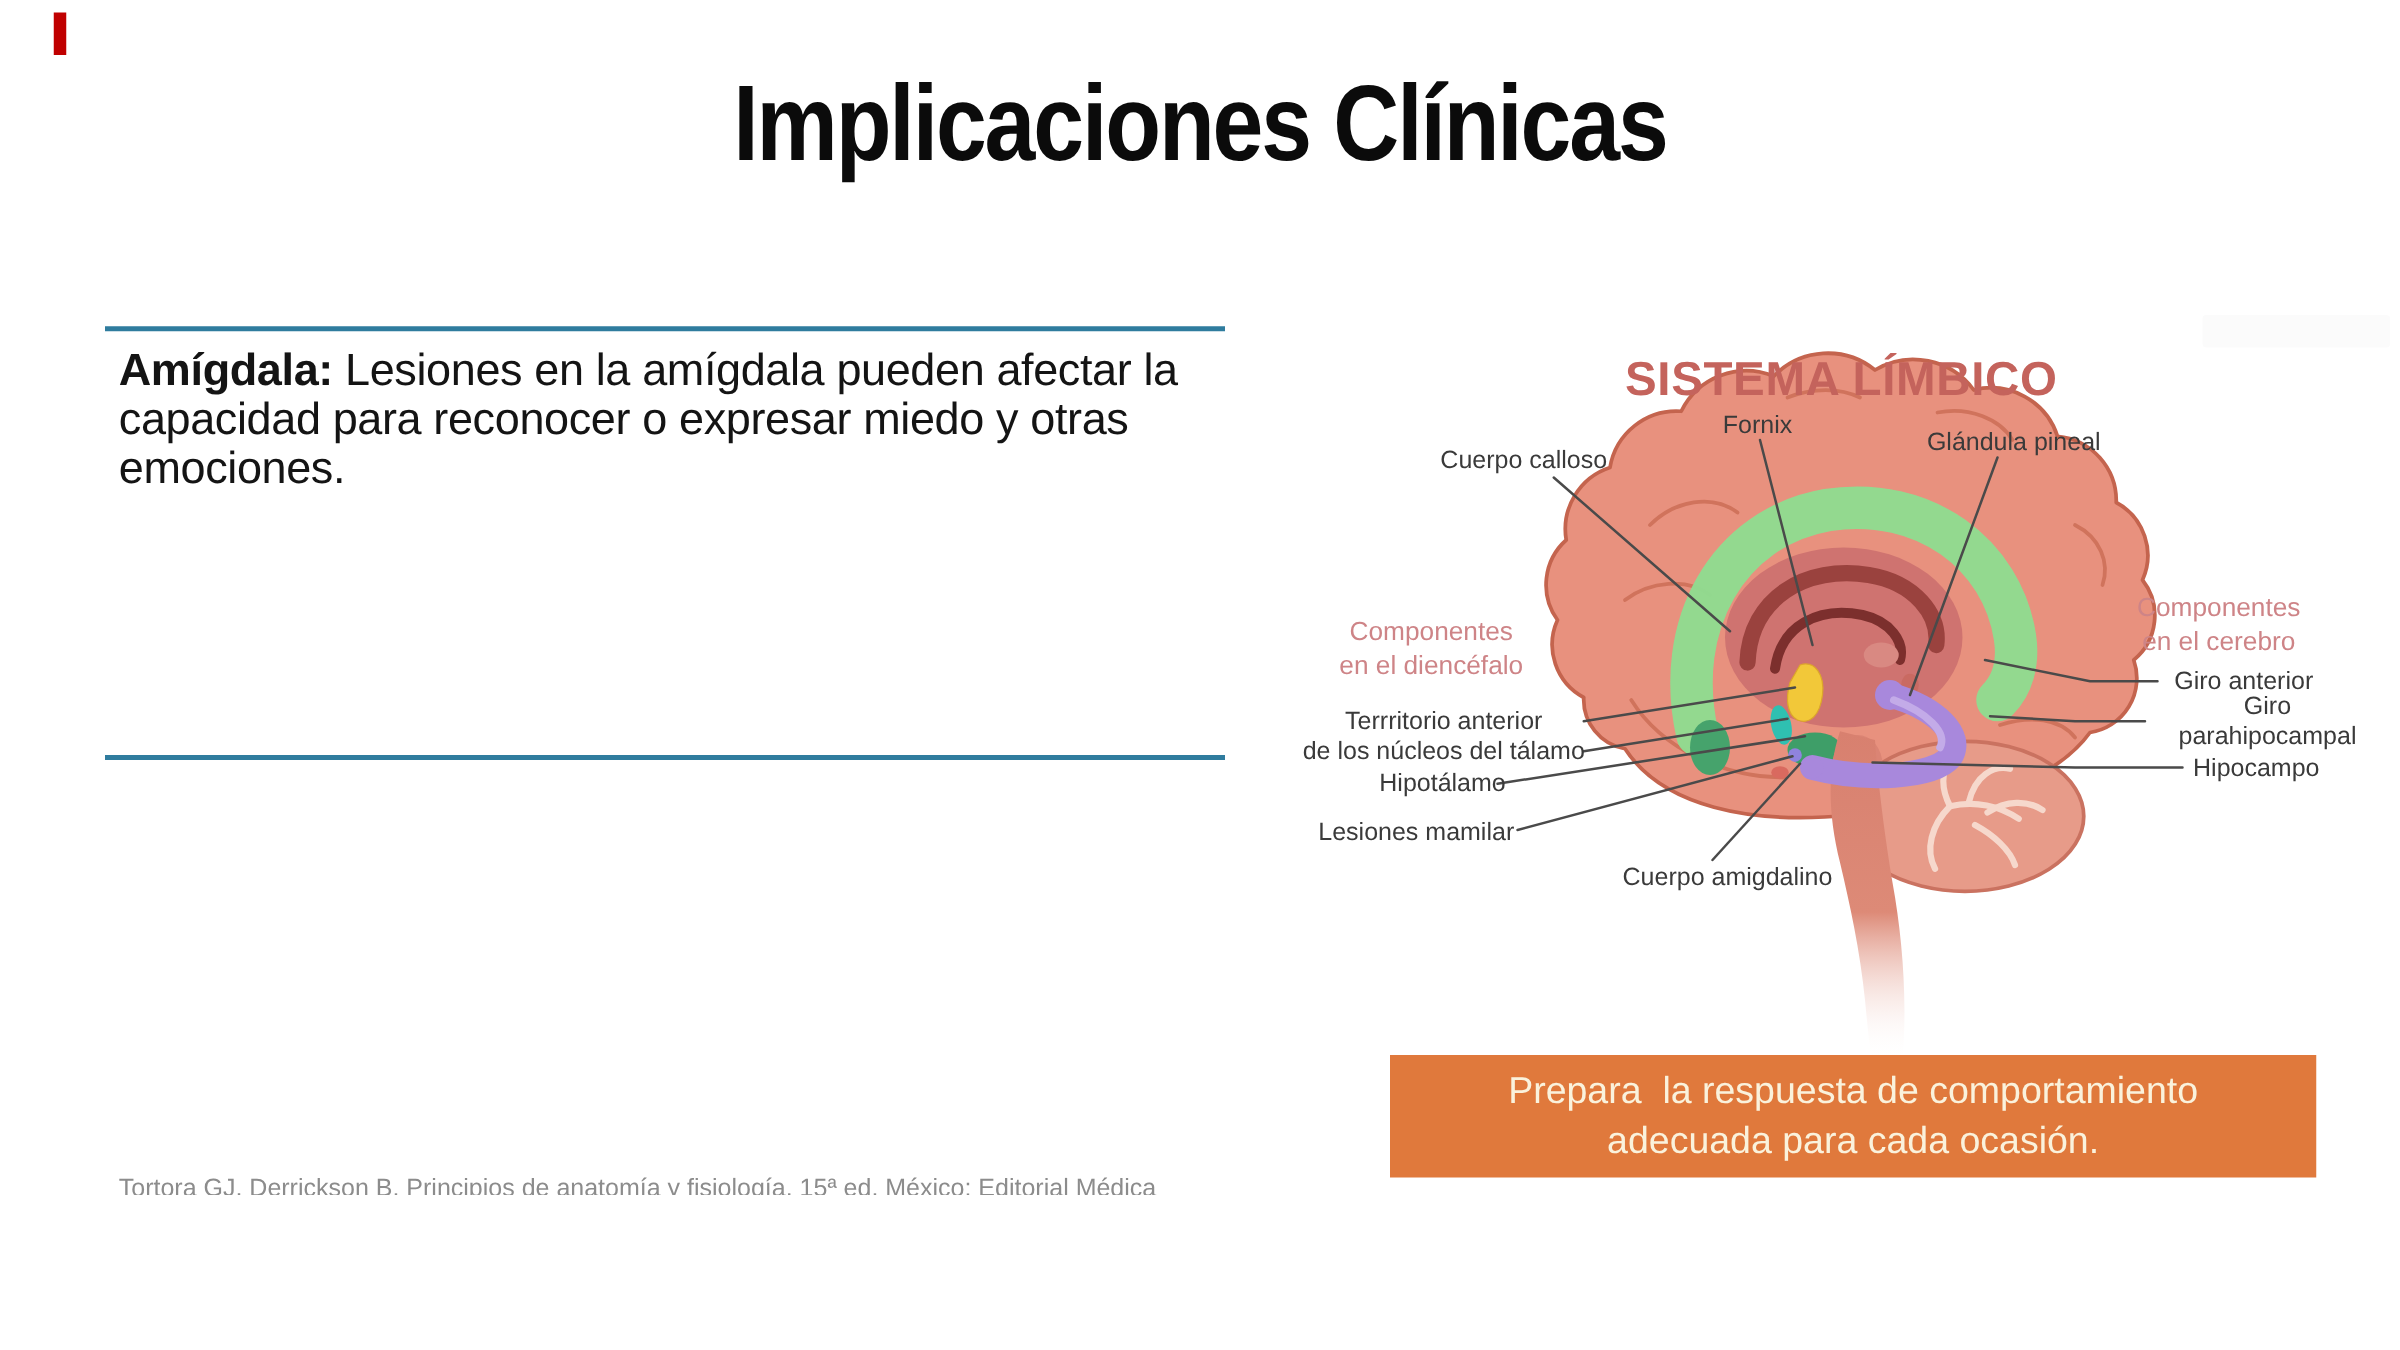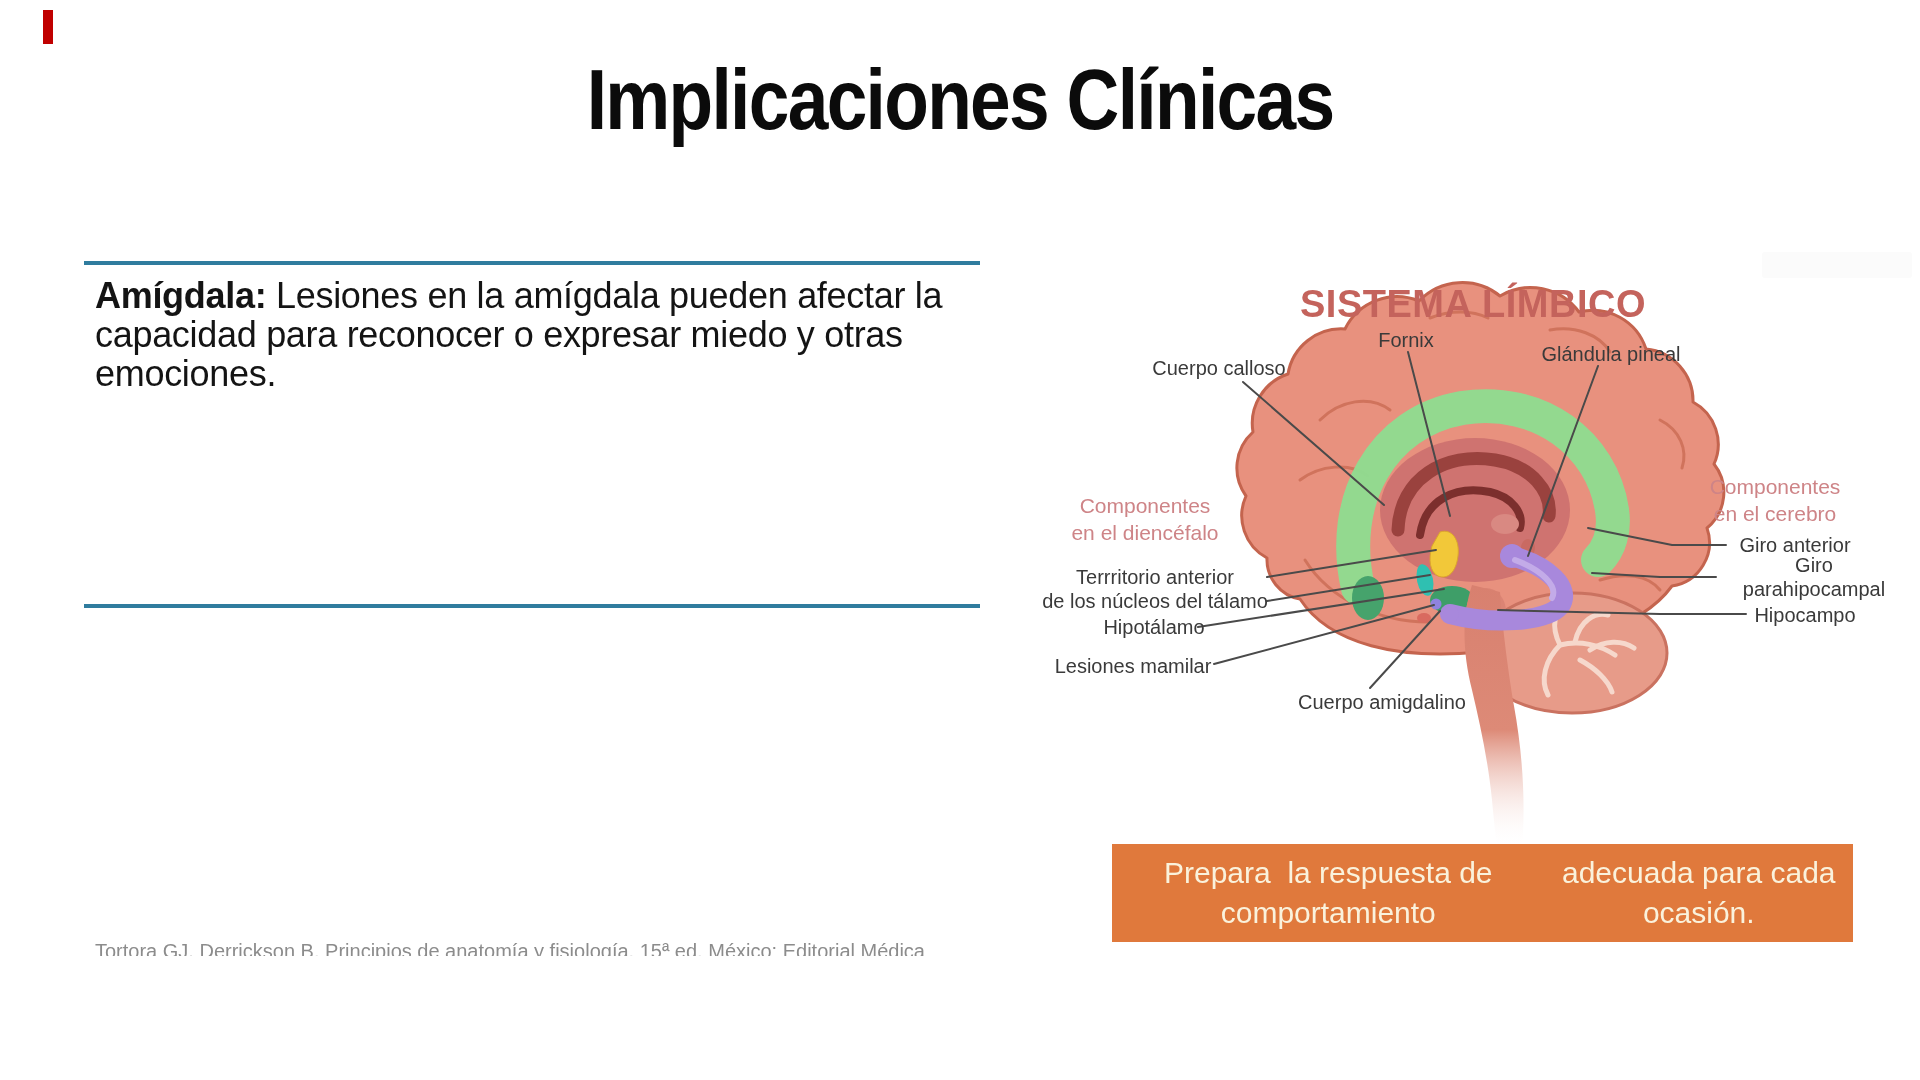--- a/index.html
+++ b/index.html
@@ -35,21 +35,21 @@
   .dlabel{
     position:absolute;font-size:20px;color:#3a3a3a;white-space:pre-line;text-align:center;
     transform:translate(-50%,-50%);line-height:24px;
   }
   .rlabel{
     position:absolute;font-size:21px;color:#CE8487;white-space:pre-line;text-align:center;
     transform:translate(-50%,-50%);line-height:27px;
   }
   .callout{
     position:absolute;left:1112px;top:844px;width:741px;height:98px;background:#E0793C;
-    display:flex;flex-direction:row;justify-content:center;align-items:center;
+    display:flex;flex-direction:column;justify-content:center;align-items:center;
     color:#FAF2DC;font-size:30px;line-height:40px;
   }
   .callout .line{white-space:pre-wrap;text-align:center;}
   .diagram-svg{position:absolute;left:0;top:0;pointer-events:none;}
   .watermark{position:absolute;left:1762px;top:252px;width:150px;height:26px;background:#FBFBFB;border-radius:3px;}
 </style>
 </head>
 <body>
 
 <div class="slide">

